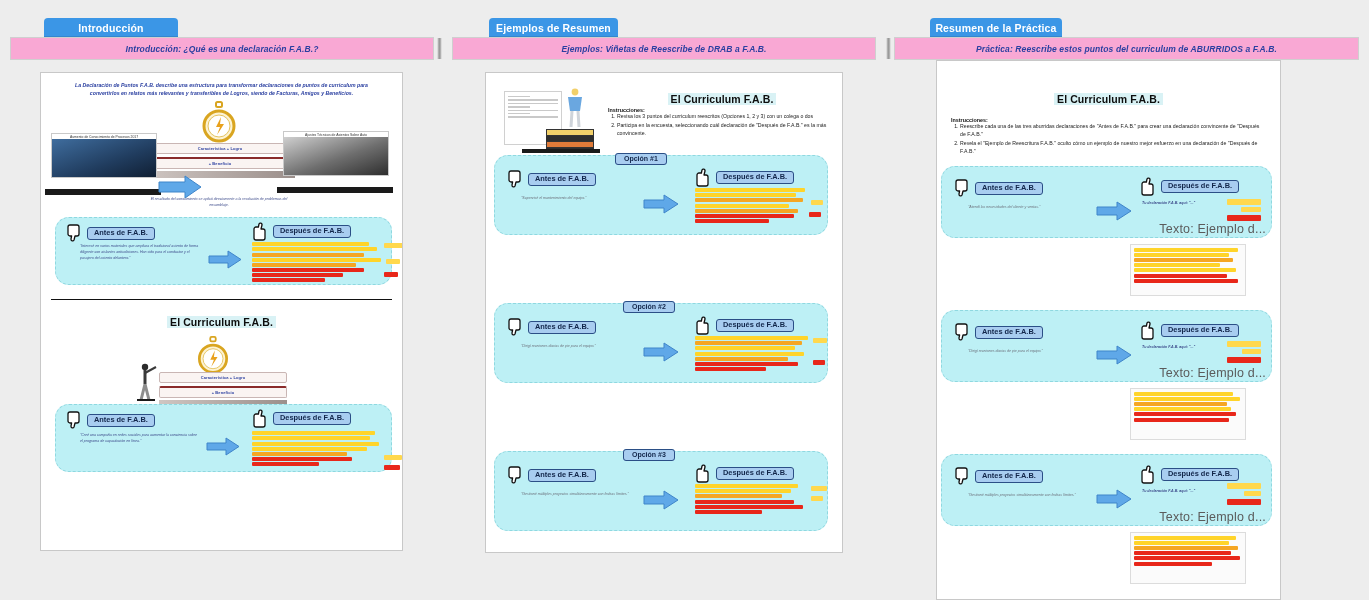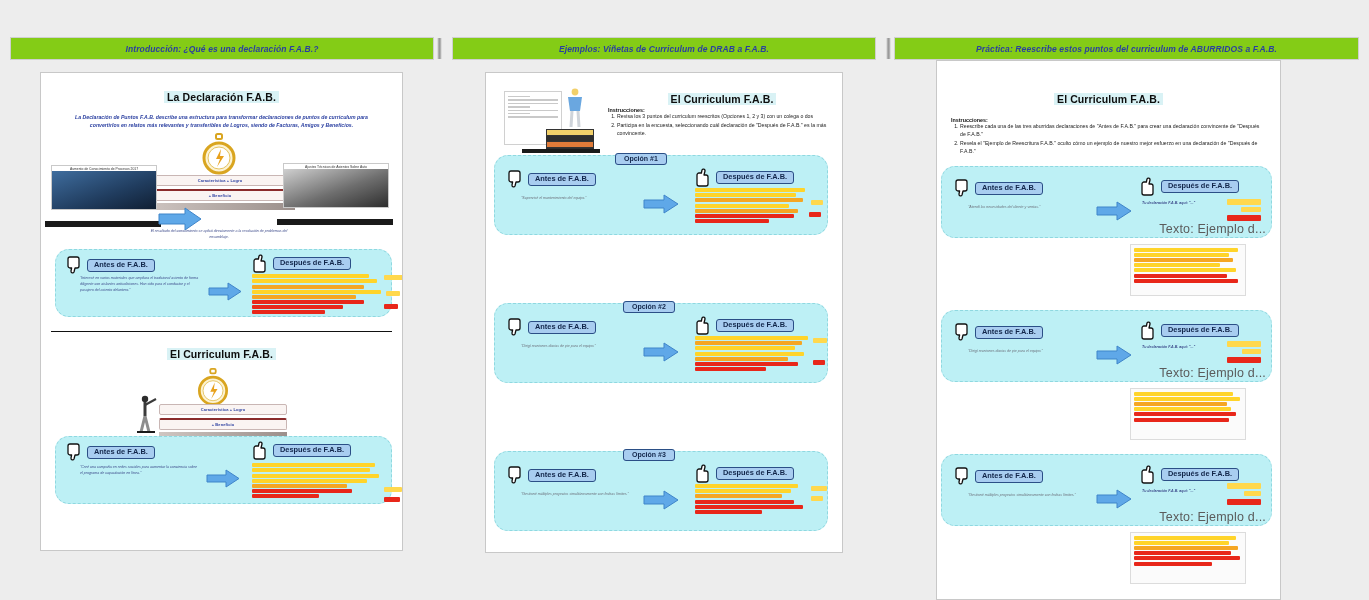--- a/index.html
+++ b/index.html
@@ -20,21 +20,21 @@
     color:#ffffff;font-size:10.5px;font-weight:bold;
     display:flex;align-items:center;justify-content:center;
     letter-spacing:.15px;
     box-shadow:inset 0 -1px 0 rgba(0,0,0,.10);
   }
   .tab.t1{left:44px;width:134px;}
   .tab.t2{left:489px;width:129px;}
   .tab.t3{left:930px;width:132px;}
 
   
-  .hdrband{position:absolute;top:37px;height:23px;background:#84cc16;
+  .hdrband{position:absolute;top:37px;height:23px;background:#f9a8d4;
     border:1px solid #cfcfcf;box-sizing:border-box;}
   .hdrband .htxt{
     position:absolute;left:0;right:0;top:0;bottom:0;
     display:flex;align-items:center;justify-content:center;
     color:#2a3fa0;font-size:8.5px;font-style:italic;font-weight:bold;
     letter-spacing:.1px;
   }
   .hdr1{left:10px;width:424px;}
   .hdr2{left:452px;width:424px;}
   .hdr3{left:894px;width:465px;}
@@ -110,38 +110,46 @@
   .base{height:6px;background:#1a1a1a;}
   .doccard{background:#fff;border:1px solid #d0d0d0;}
   .docline{height:1.4px;background:#c9c9c9;margin:2px 3px;}
   .docline.s{width:40%;}
 </style>
 </head>
 <body>
 
 <div class="stage">
 
+  <div class="tabrow">
+    <div class="tab t1">
+      <span>Introducción</span>
+    </div>
+    <div class="tab t2">
+      <span>Ejemplos de Resumen</span>
+    </div>
+    <div class="tab t3">
+      <span>Resumen de la Práctica</span>
+    </div>
+  </div>
 
   <div class="hdrband hdr1">
     <div class="htxt">Introducción: ¿Qué es una declaración F.A.B.?</div>
   </div>
   <div class="splitter sp1"></div>
   <div class="hdrband hdr2">
-    <div class="htxt">Ejemplos: Viñetas de Curriculum de DRAB a F.A.B.</div>
+    <div class="htxt">Ejemplos: Viñetas de Reescribe de DRAB a F.A.B.</div>
   </div>
   <div class="splitter sp2"></div>
   <div class="hdrband hdr3">
     <div class="htxt">Práctica: Reescribe estos puntos del curriculum de ABURRIDOS a F.A.B.</div>
   </div>
 
   <div class="panel p1">
 
-    <div class="title-wrap" style="margin-top:14px;">
-      <span class="slide-title hl">La Declaración F.A.B.</span>
-    </div>
 
     <div class="intro-para" style="margin-top:8px;">La Declaración de Puntos F.A.B. describe una estructura para transformar declaraciones de puntos de curriculum para convertirlos en relatos más relevantes y transferibles de Logros, siendo de Facturas, Amigos y Beneficios.</div>
 
     <div style="position:relative;height:110px;margin-top:4px;">
 
       <div style="position:absolute;left:156px;top:0;">
         <svg width="44" height="44" viewBox="0 0 44 44">
           <rect x="19" y="1" width="6" height="5" rx="1.5" fill="none" stroke="#d9a520" stroke-width="2"></rect>
           <circle cx="22" cy="25" r="15" fill="#fdf3d2" stroke="#d9a520" stroke-width="3"></circle>
           <circle cx="22" cy="25" r="11" fill="#ffffff" stroke="#e3c25f" stroke-width="1"></circle>

